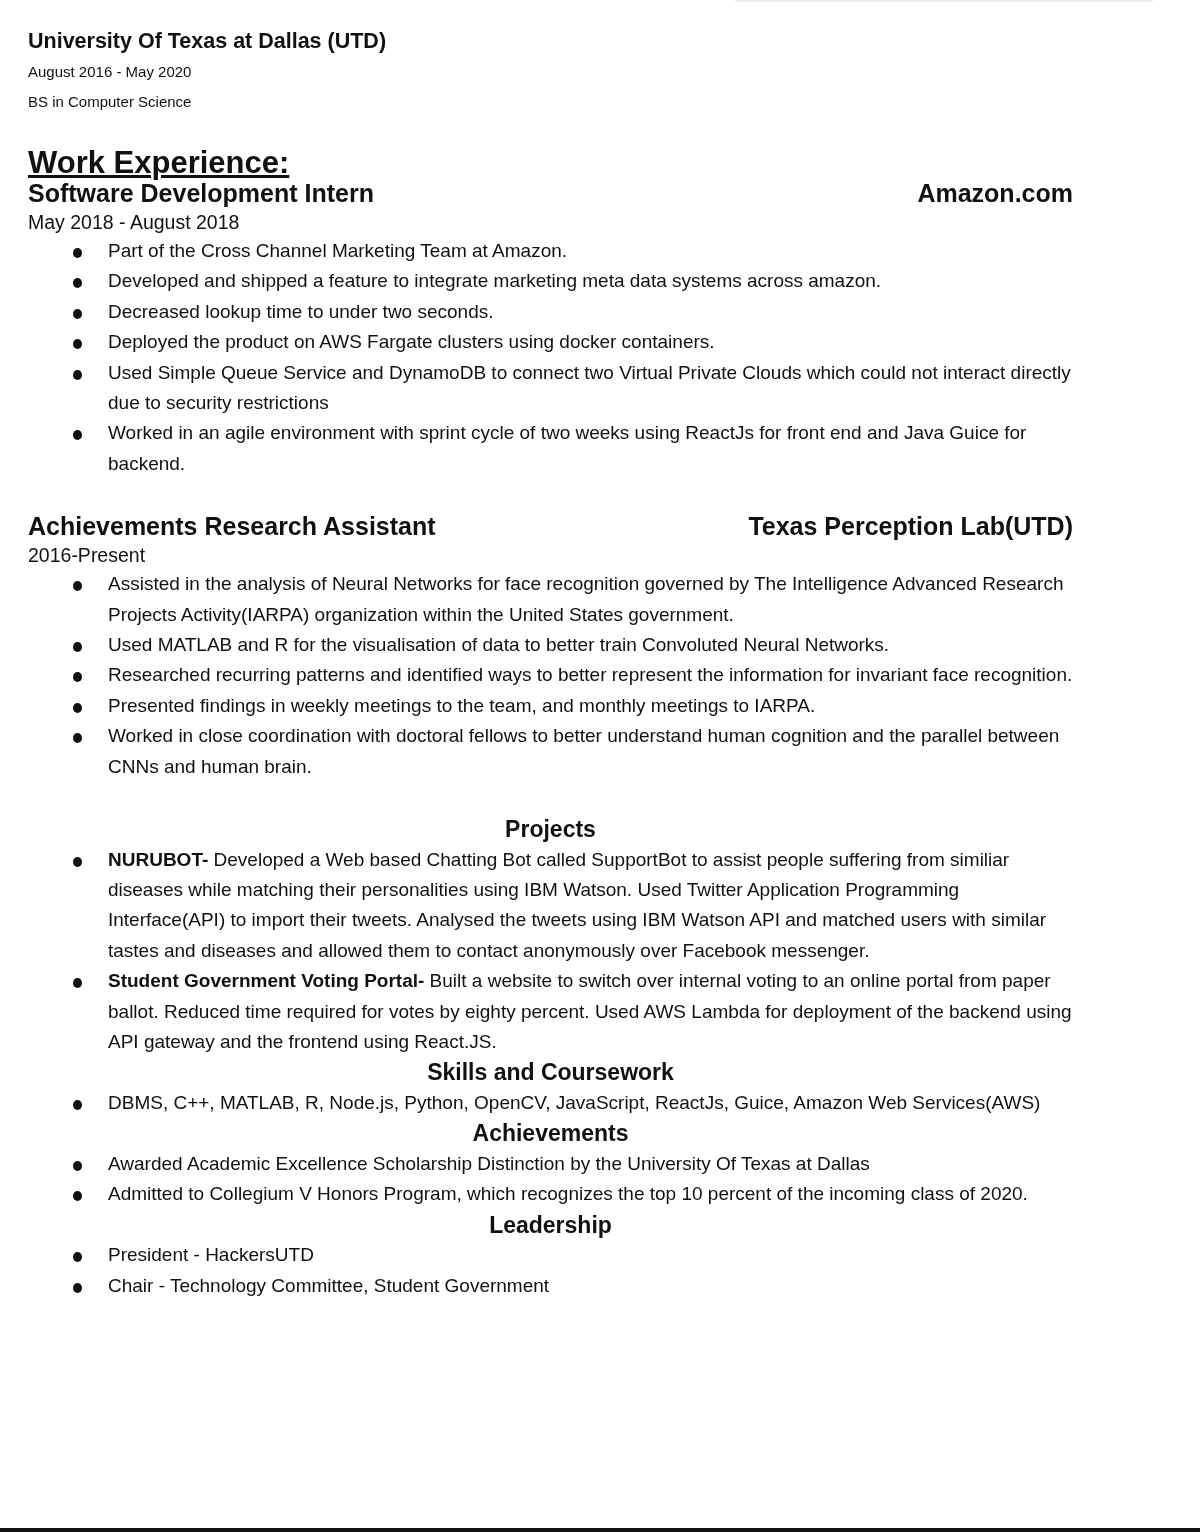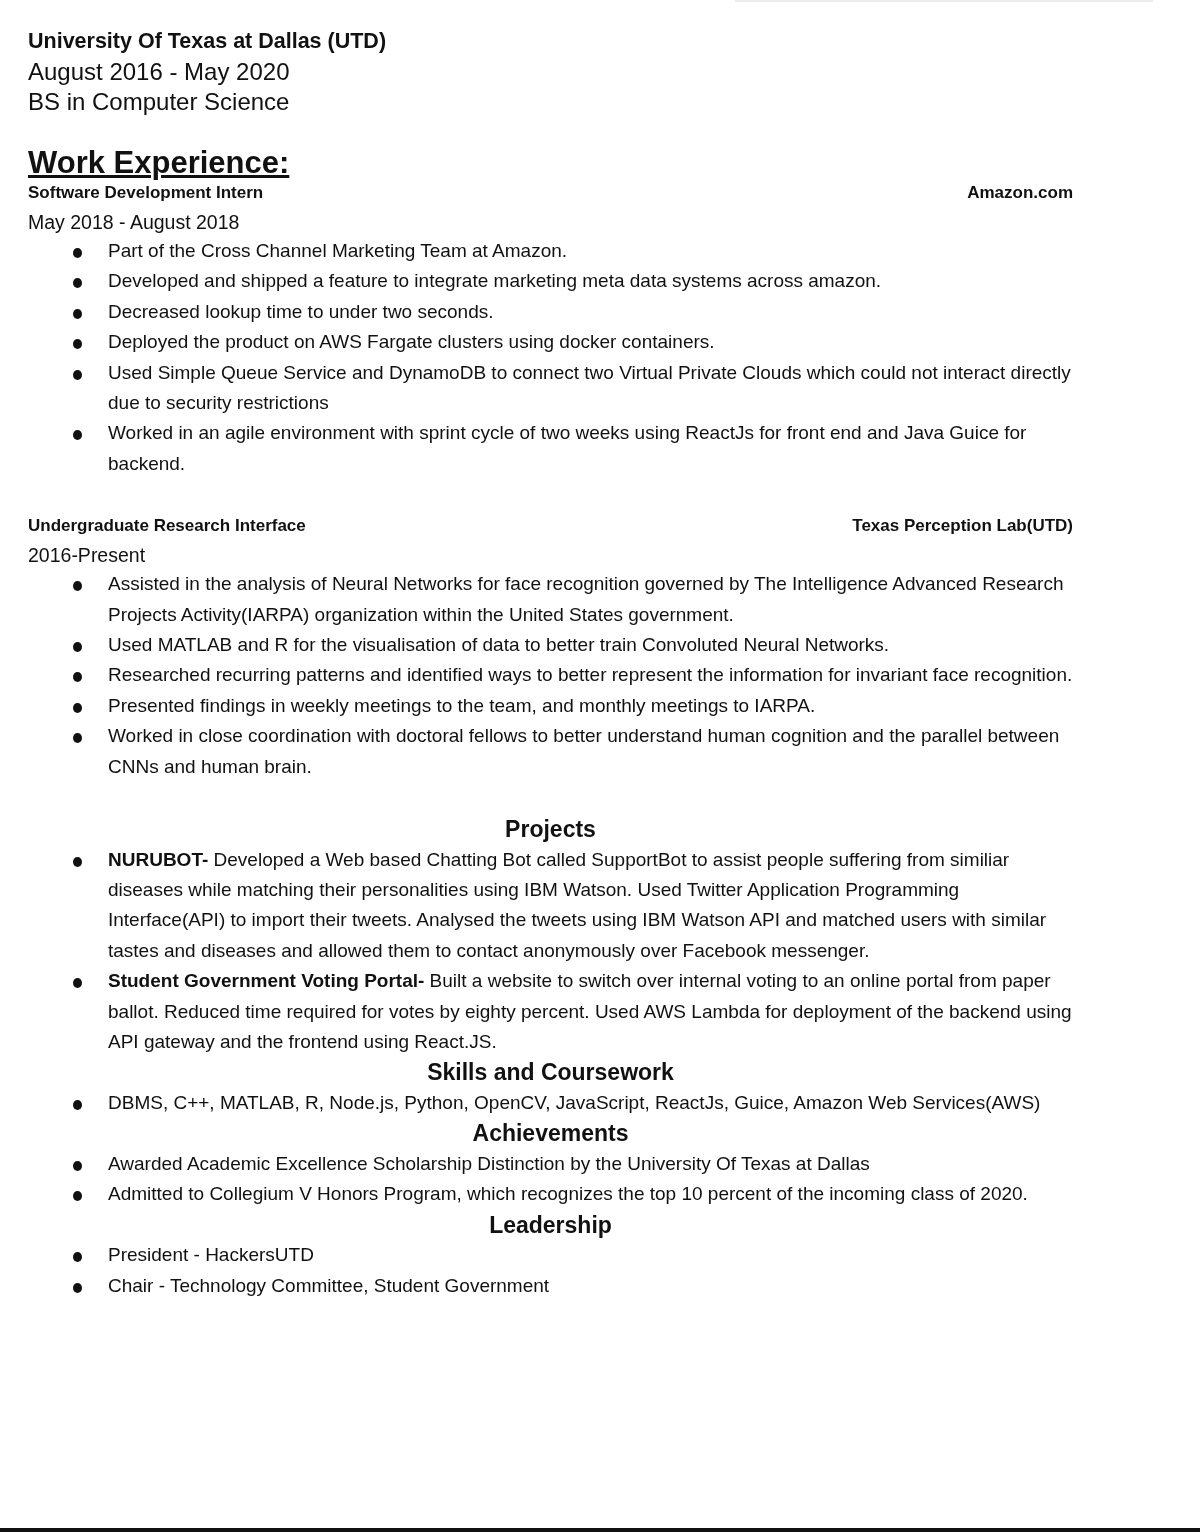--- a/index.html
+++ b/index.html
@@ -2,24 +2,24 @@
 <html><head>
   <meta charset="utf-8">
   <style>
     html, body { margin: 0; padding: 0; }
     body {
       width: 1200px; height: 1532px; background: #ffffff; position: relative; overflow: hidden;
       font-family: "Liberation Sans", "DejaVu Sans", sans-serif; color: #111111;
     }
     .topline { position: absolute; left: 735px; top: 0; width: 418px; height: 2px; background: #ececec; }
     .page { position: absolute; left: 10px; top: 26px; width: 1045px; margin-left: 18px; }
-    .line { font-size: 24px; line-height: 30.5px; white-space: nowrap; }
+    .line { font-size: 15px; line-height: 30.5px; white-space: nowrap; }
     .bold { font-weight: bold; }
     .h1 { font-size: 31px; font-weight: bold; line-height: 30.5px; text-decoration: underline; }
-    .row { display: flex; justify-content: space-between; font-size: 17px; font-weight: bold; line-height: 30px; }
+    .row { display: flex; justify-content: space-between; font-size: 25px; font-weight: bold; line-height: 30px; }
     .date { font-size: 19.5px; line-height: 28px; }
     ul { list-style: none; margin: 0; padding: 0 0 0 80px; }
     li { position: relative; font-size: 19px; line-height: 30.4px; }
     li .bullet { position: absolute; left: -35px; top: 12px; width: 9px; height: 10px; background: #111; border-radius: 50%; }
     .gap-s { height: 30px; }
     .gap-m { height: 32px; }
     .section { font-size: 23px; font-weight: bold; line-height: 30.5px; text-align: center; }
     .bottombar { position: absolute; left: 0; bottom: 0; width: 1200px; height: 4px; background: #111; }
   </style>
 </head>
@@ -53,21 +53,21 @@
         <li><span class="bullet"></span><span>Deployed the product on AWS Fargate clusters using docker containers.</span></li>
         <li><span class="bullet"></span><span>Used Simple Queue Service and DynamoDB to connect two Virtual Private Clouds which could not interact directly due to security restrictions</span></li>
         <li><span class="bullet"></span><span>Worked in an agile environment with sprint cycle of two weeks using ReactJs for front end and Java Guice for backend.</span></li>
       </ul>
     </div>
 
     <div class="gap-m"></div>
 
     <div>
       <div class="row">
-        <span>Undergraduate Research Interface</span>
+        <span>Achievements Research Assistant</span>
         <span>Texas Perception Lab(UTD)</span>
       </div>
       <div class="date">2016-Present</div>
       <ul>
         <li><span class="bullet"></span><span>Assisted in the analysis of Neural Networks for face recognition governed by The Intelligence Advanced Research Projects Activity(IARPA) organization within the United States government.</span></li>
         <li><span class="bullet"></span><span>Used MATLAB and R for the visualisation of data to better train Convoluted Neural Networks.</span></li>
         <li><span class="bullet"></span><span>Researched recurring patterns and identified ways to better represent the information for invariant face recognition.</span></li>
         <li><span class="bullet"></span><span>Presented findings in weekly meetings to the team, and monthly meetings to IARPA.</span></li>
         <li><span class="bullet"></span><span>Worked in close coordination with doctoral fellows to better understand human cognition and the parallel between CNNs and human brain.</span></li>
       </ul>

